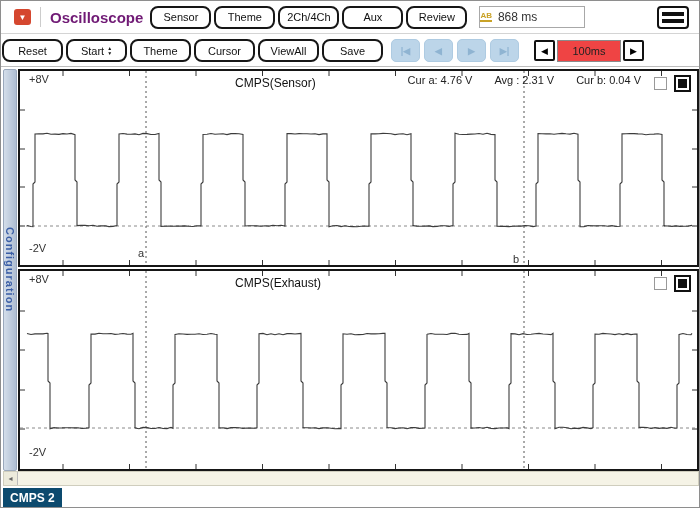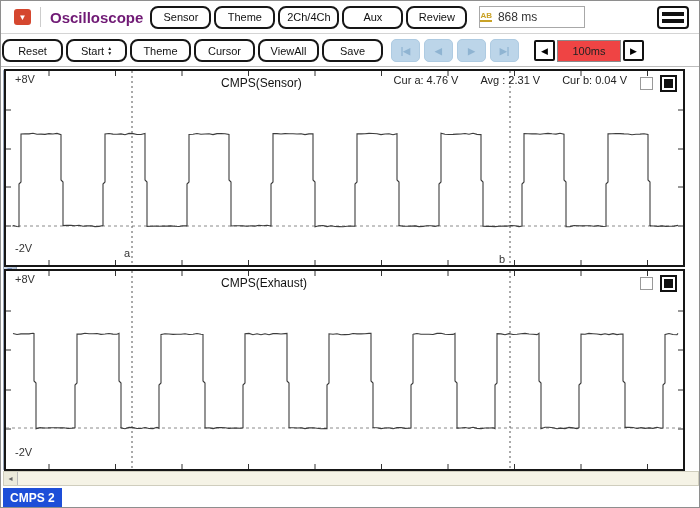--- a/index.html
+++ b/index.html
@@ -31,36 +31,36 @@
   .spinbtn{width:21px;height:21px;border:2px solid #111;border-radius:2px;background:#fff;font-size:9px;
            display:grid;place-items:center;box-sizing:border-box;padding:0;}
   .tbval{width:62px;height:20px;border:1px solid #8a8a8a;font-size:11px;display:grid;place-items:center;
          background:#ef4444;color:#222;}
   
   .sidebar{position:absolute;left:2px;top:68px;width:14px;height:402px;border:1px solid #9aa8bc;
            border-radius:2px;background:linear-gradient(90deg,#d4deea,#aebdd2);box-sizing:border-box;
            display:flex;align-items:center;justify-content:center;}
   .sidebar span{writing-mode:vertical-rl;font-size:11px;font-weight:bold;color:#3a5ea6;letter-spacing:1px;}
   
-  .panel{position:absolute;left:3px;width:681px;border:2px solid #161616;background:#fff;box-sizing:border-box;}
+  .panel{position:absolute;left:17px;width:681px;border:2px solid #161616;background:#fff;box-sizing:border-box;}
   .panel svg{position:absolute;left:0;top:0;width:100%;height:100%;}
   .vlabel{position:absolute;left:9px;font-size:11px;color:#333;}
   .ptitle{position:absolute;left:215px;top:5px;font-size:12px;color:#111;}
   .meas{position:absolute;top:3px;right:56px;display:flex;gap:22px;font-size:11px;color:#222;white-space:nowrap;padding-left:18px;}
   .cbs{position:absolute;right:6px;top:4px;display:flex;gap:7px;align-items:center;}
   .cb{width:11px;height:11px;border:1px solid #999;background:#fff;display:inline-block;position:relative;box-sizing:content-box;}
   .cb.big{width:13px;height:13px;border:2px solid #111;}
   .cb.checked::after{content:"";position:absolute;inset:2px;background:#111;}
   .curlab{position:absolute;font-size:11px;color:#333;}
   
   .hscroll{position:absolute;left:2px;top:470px;width:696px;height:15px;background:#f5f3e6;
            border:1px solid #cfcdbd;box-sizing:border-box;}
   .hscroll .arr{position:absolute;left:0;top:0;width:13px;height:13px;background:#eceadb;
                 border-right:1px solid #bbb;color:#666;font-size:8px;display:grid;place-items:center;}
-  .ftab{position:absolute;left:2px;top:487px;height:19px;background:#1d4ed8;color:#fff;font-weight:bold;
+  .ftab{position:absolute;left:2px;top:487px;height:19px;background:#0c4a6e;color:#fff;font-weight:bold;
         font-size:12px;padding:0 7px;display:flex;align-items:center;}
 </style>
 </head>
 <body>
 
 <div id="app">
 
   <div class="row row1">
     <span class="redic">
         <span>▼</span>

